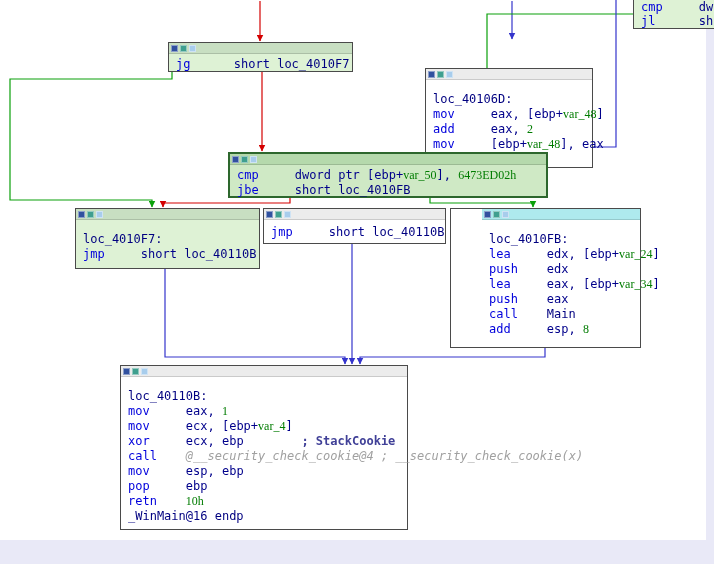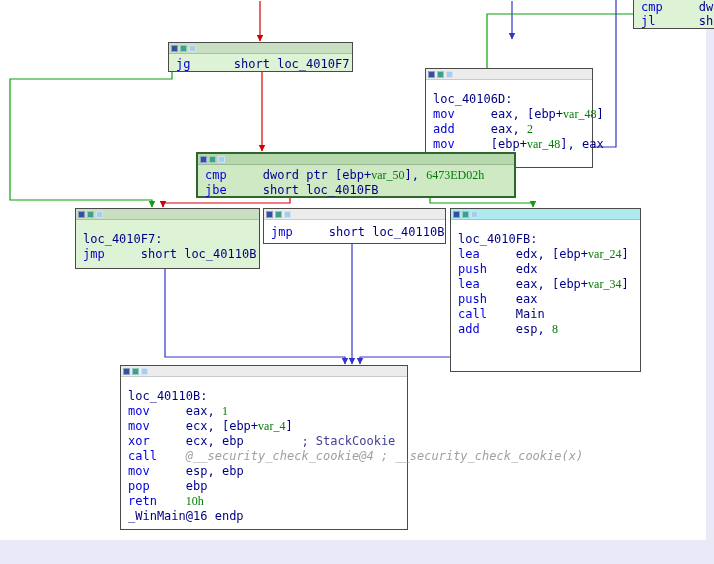--- a/index.html
+++ b/index.html
@@ -7,21 +7,21 @@
     position:relative;width:714px;height:564px;background:var(--canvas,#fff);
     overflow:hidden;font-family:"DejaVu Sans Mono","Liberation Mono",monospace;
   }
   svg.edges{position:absolute;left:0;top:0;pointer-events:none;}
 
   .node{
     position:absolute;box-sizing:border-box;border:1px solid var(--node-border,#4a4a4a);
     overflow:visible;
   }
   .body-green{background:var(--node-green,#def2d5);}
-  .body-green-sel{background:var(--node-green-sel,#cfe9c5);}
+  .body-green-sel{background:var(--node-green-sel,#cfe9c5);margin-left:32px;}
   .body-white{background:var(--node-white,#ffffff);}
   .selected{border:2px solid var(--sel-border,#2d672d);}
 
   .tb{
     height:11px;display:flex;align-items:center;gap:2px;padding:1px 2px;
     box-sizing:border-box;border-bottom:1px solid rgba(0,0,0,0.14);
   }
   .tb-green{background:var(--title-green,#c8dfc2);}
   .tb-white{background:var(--title-white,#ececec);}
   .tb-cyan{background:var(--title-cyan,#aeeaee);}
@@ -36,31 +36,31 @@
     color:var(--tok-pl,#00008b);
   }
   .lh14{line-height:14px;}
   .pt1{padding-top:1px;}  .pt3{padding-top:3px;}
   .pt5{padding-top:5px;}  .pt12{padding-top:12px;}
 
   .tok-mn{color:var(--tok-mn,#0000dc);}
   .tok-pl{color:var(--tok-pl,#00008b);}
   .tok-grn{color:var(--tok-grn,#007c00);font-family:Liberation Serif, serif;}
   .tok-nm{color:var(--tok-nm,#000080);}
-  .tok-cm{color:var(--tok-cm,#414198);}
+  .tok-cm{color:var(--tok-cm,#414198);font-weight:bold;}
   .tok-gy{color:var(--tok-gy,#a0a0a0);font-style:italic;}
 
   
   #n-jl {left:633px;top:-2px;width:122px;height:31px;}
   #n-jg {left:168px;top:42px;width:185px;height:30px;}
   #n-46d{left:425px;top:40px;width:168px;height:100px;margin-top:28px;}
   #n-cmp{left:196px;top:152px;width:320px;height:46px;}
   #n-4f7{left:75px;top:208px;width:185px;height:61px;}
   #n-jmp{left:263px;top:208px;width:183px;height:36px;}
-  #n-4fb{left:450px;top:208px;width:191px;height:164px;}
+  #n-4fb{left:450px;top:208px;width:191px;height:140px;padding-left:31px;}
   #n-40b{left:120px;top:365px;width:288px;height:165px;}
 
   .strip-bottom{position:absolute;left:0;top:540px;width:714px;height:24px;background:var(--outside,#e9e9f7);}
   .strip-right{position:absolute;left:706px;top:29px;width:8px;height:511px;background:var(--outside,#e9e9f7);}
 
   .edge{fill:none;stroke-width:1.2px;}
   .e-true{stroke:var(--edge-true,#0aa00a);}
   .e-false{stroke:var(--edge-false,#d40000);}
   .e-jump{stroke:var(--edge-jump,#3434cc);}
   .mk-true{fill:var(--edge-true,#0aa00a);}

